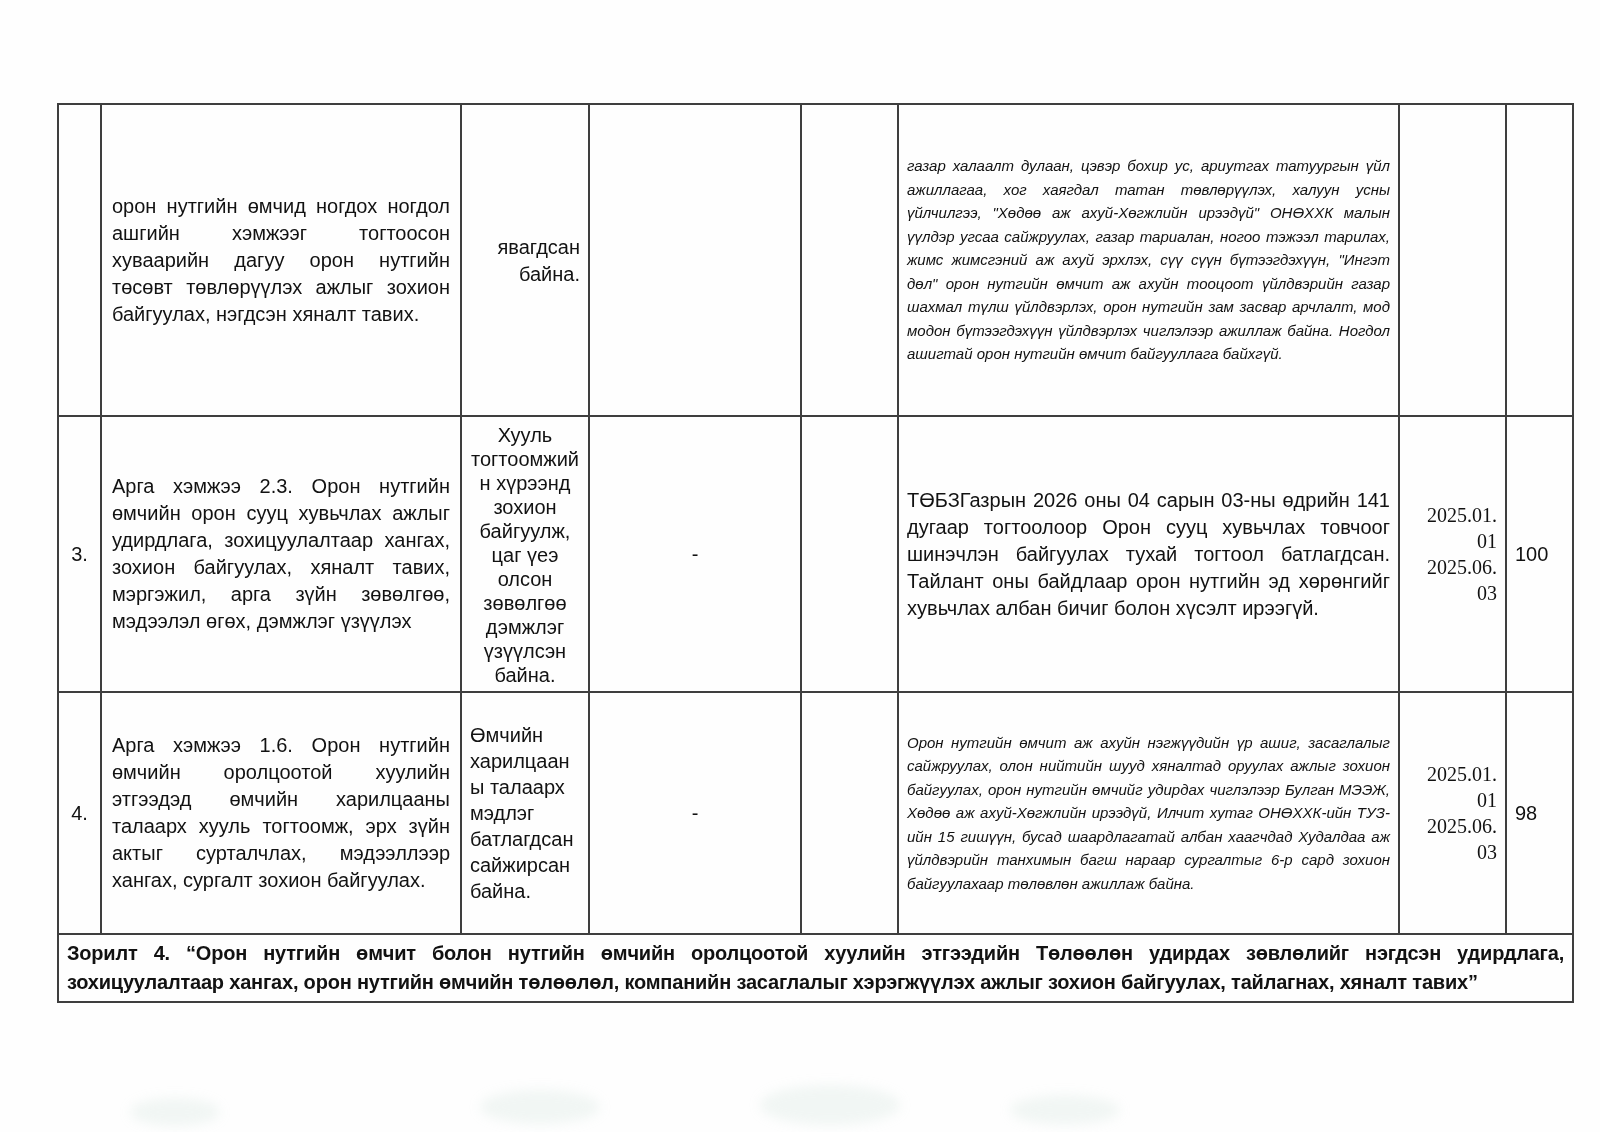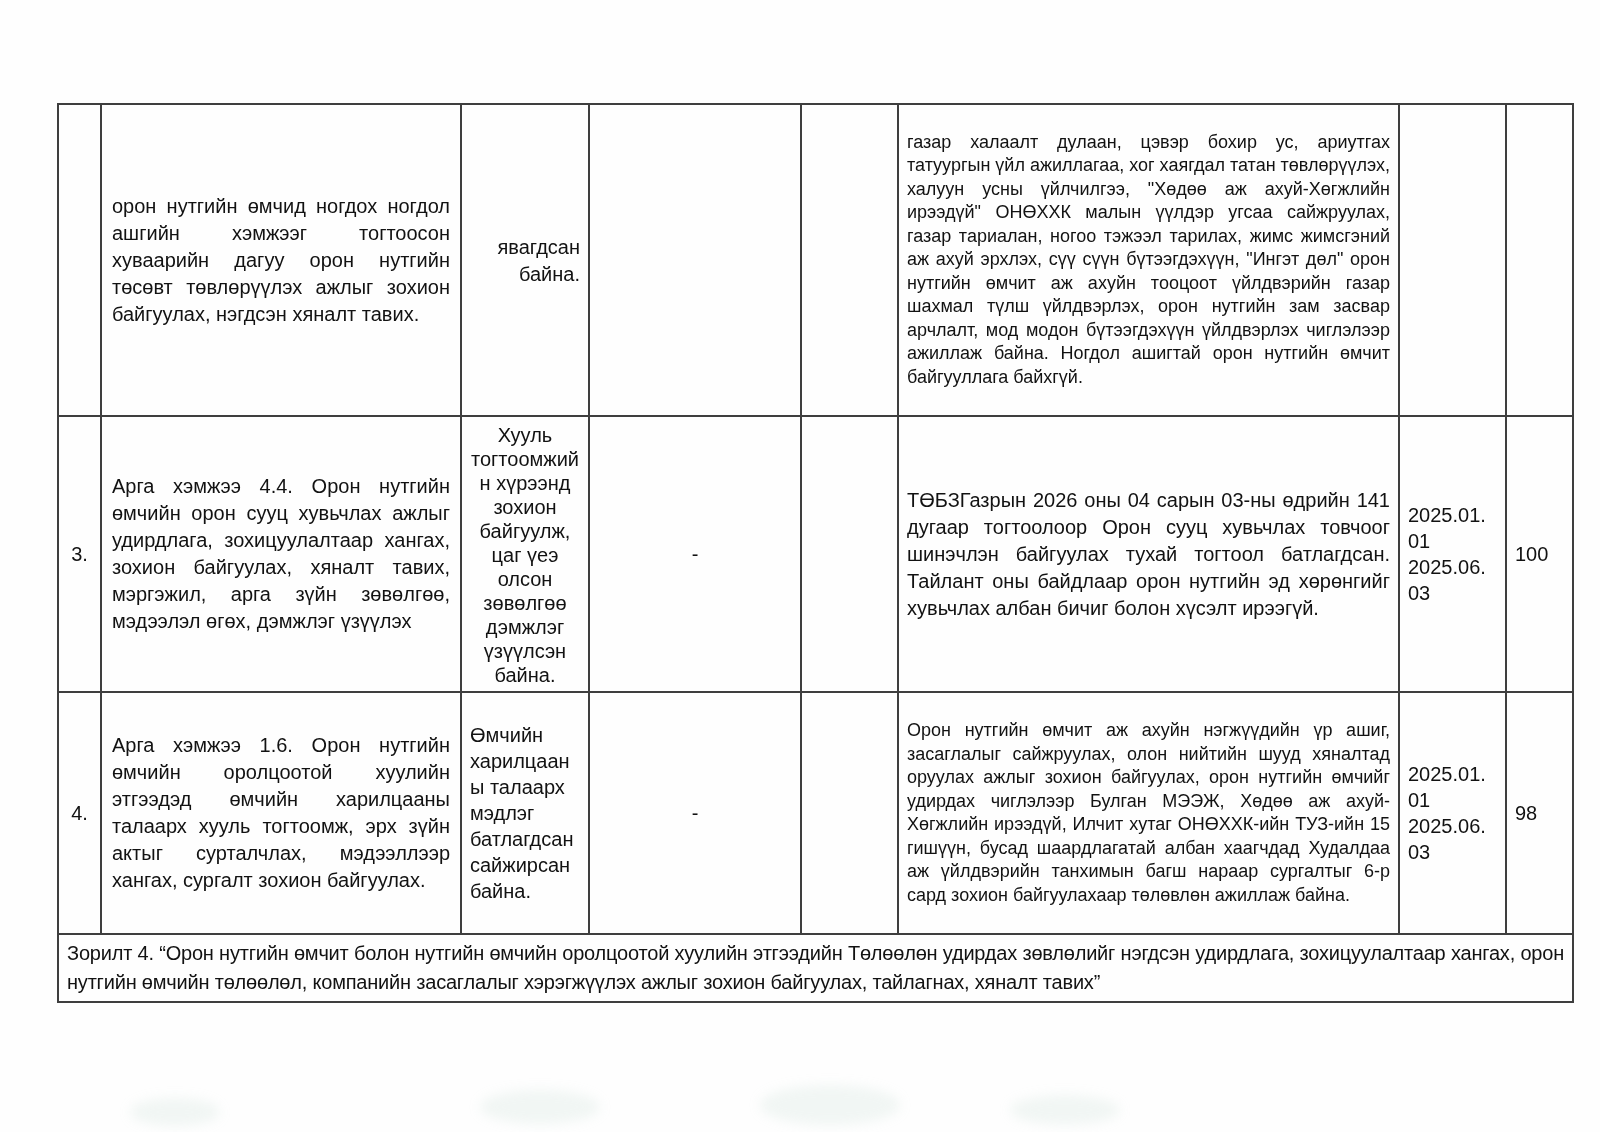--- a/index.html
+++ b/index.html
@@ -42,28 +42,28 @@
   tr.row-c { height: 242px; }
   tr.row-f { height: 63px; }
 
   .v-top    { vertical-align: top; }
   .just     { text-align: justify; }
 
   .measure-text { line-height: 27px; padding: 2px 2px; }
   .outcome-a    { line-height: 27px; text-align: right; padding-top: 2px; }
   .outcome-b    { line-height: 24px; padding-top: 2px; text-align: center; }
   .outcome-c    { line-height: 26px; }
-  .result-tight { line-height: 23.5px; font-size: 18px; }
+  .result-tight { line-height: 23.5px; font-size: 15px; font-style: italic; }
   .result-mid   { line-height: 27px; }
   .dash-cell    { text-align: center; font-size: 20px; }
   .no-cell      { text-align: center; font-size: 20px; }
-  .dates-cell   { text-align: left; line-height: 26px; padding: 2px 2px; }
+  .dates-cell   { text-align: right; line-height: 26px; padding: 2px 2px; font-family: Liberation Serif, serif; }
   .pct-cell     { text-align: left; font-size: 20px; }
   .footer-cell  {
-    font-weight: normal;
+    font-weight: bold;
     font-size: 20.5px;
     line-height: 29px;
     letter-spacing: -0.2px;
     padding: 2px 10px;
     vertical-align: middle;
   }
   
   .smudge {
     position: absolute;
     border-radius: 50%;
@@ -106,21 +106,21 @@
       <td class="v-top">
         <div class="just result-tight">газар халаалт дулаан, цэвэр бохир ус, ариутгах татуургын үйл ажиллагаа, хог хаягдал татан төвлөрүүлэх, халуун усны үйлчилгээ, "Хөдөө аж ахуй-Хөгжлийн ирээдүй" ОНӨХХК малын үүлдэр угсаа сайжруулах, газар тариалан, ногоо тэжээл тарилах, жимс жимсгэний аж ахуй эрхлэх, сүү сүүн бүтээгдэхүүн, "Ингэт дөл" орон нутгийн өмчит аж ахуйн тооцоот үйлдвэрийн газар шахмал түлш үйлдвэрлэх, орон нутгийн зам засвар арчлалт, мод модон бүтээгдэхүүн үйлдвэрлэх чиглэлээр ажиллаж байна. Ногдол ашигтай орон нутгийн өмчит байгууллага байхгүй.</div>
       </td>
       <td class="dates-cell"></td>
       <td class="pct-cell"></td>
     </tr>
 
     <tr class="row-b">
       <td class="no-cell">3.</td>
       <td>
-        <div class="just measure-text">Арга хэмжээ 4.4. Орон нутгийн өмчийн орон сууц хувьчлах ажлыг удирдлага, зохицуулалтаар хангах, зохион байгуулах, хяналт тавих, мэргэжил, арга зүйн зөвөлгөө, мэдээлэл өгөх, дэмжлэг үзүүлэх</div>
+        <div class="just measure-text">Арга хэмжээ 2.3. Орон нутгийн өмчийн орон сууц хувьчлах ажлыг удирдлага, зохицуулалтаар хангах, зохион байгуулах, хяналт тавих, мэргэжил, арга зүйн зөвөлгөө, мэдээлэл өгөх, дэмжлэг үзүүлэх</div>
       </td>
       <td class="v-top">
         <div class="outcome-b">Хууль тогтоомжий н хүрээнд зохион байгуулж, цаг үеэ олсон зөвөлгөө дэмжлэг үзүүлсэн байна.</div>
       </td>
       <td class="dash-cell">-</td>
       <td></td>
       <td>
         <div class="just result-mid">ТӨБЗГазрын 2026 оны 04 сарын 03-ны өдрийн 141 дугаар тогтоолоор Орон сууц хувьчлах товчоог шинэчлэн байгуулах тухай тогтоол батлагдсан. Тайлант оны байдлаар орон нутгийн эд хөрөнгийг хувьчлах албан бичиг болон хүсэлт ирээгүй.</div>
       </td>
       <td class="dates-cell">

